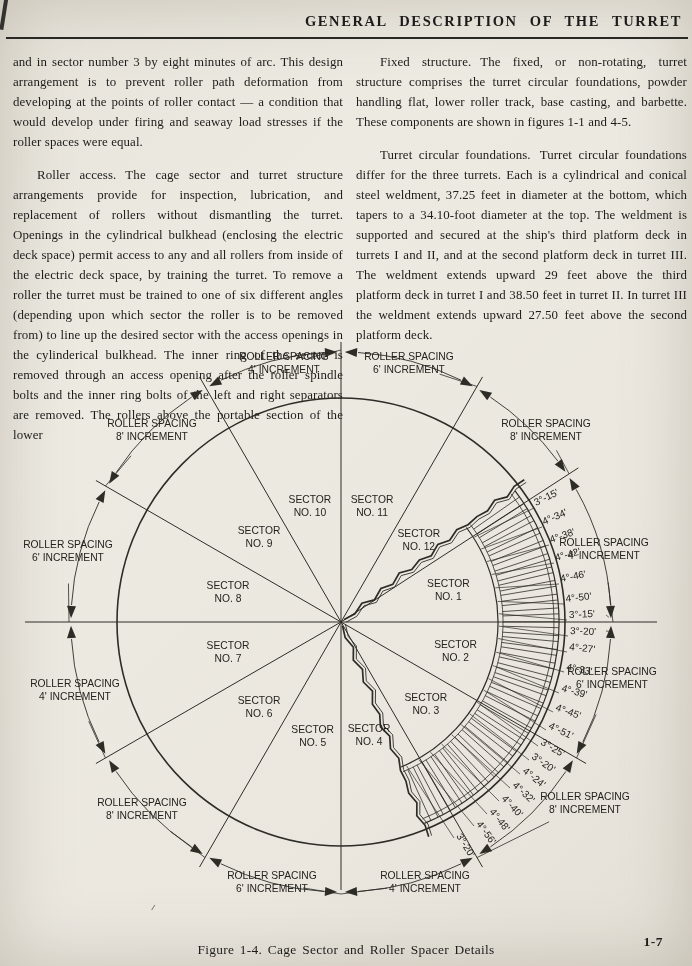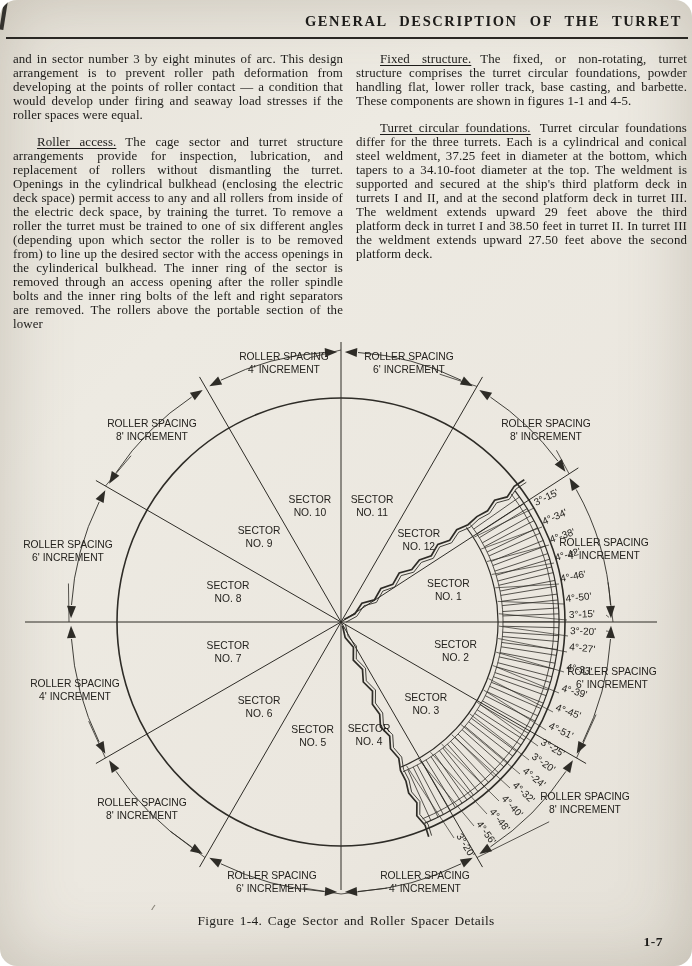--- a/index.html
+++ b/index.html
@@ -1,35 +1,35 @@
 <!DOCTYPE html>
 <html><head>
 <meta charset="utf-8">
 <style>
   html,body{margin:0;padding:0;}
   .page{
     position:relative; width:692px; height:966px; overflow:hidden;
     background:linear-gradient(135deg,#e7e3da 0%, #edeae2 30%, #ebe7df 70%, #e4e0d7 100%);
     box-shadow:inset 0 0 70px rgba(110,100,80,.28);
-    font-family:"Liberation Serif", serif; color:#1d1c1a;border-radius:17px;
+    font-family:"Liberation Serif", serif; color:#1d1c1a;
   }
   .hdr{
     position:absolute; top:13px; left:0; right:10px; text-align:right;
     font-size:14.5px; font-weight:bold; letter-spacing:1.6px; word-spacing:7px;
   }
   .hdr-rule{position:absolute; top:37px; left:6px; right:4px; height:2px; background:#2a2824;}
-  .col{position:absolute; top:52px; font-size:12.9px; line-height:14px;
+  .col{position:absolute; top:52px; font-size:12.9px; line-height:20px;
        text-align:justify; letter-spacing:.1px;}
   .col-l{left:13px; width:330px;}
   .col-r{left:356px; width:331px;}
   .col p{margin:0 0 13px 0;}
   .col p.ind{text-indent:24px;}
-  .lead{text-decoration:underline; text-underline-offset:2px; margin-right:9px;}
+  .lead{text-underline-offset:2px; margin-right:9px;}
   #fig{position:absolute; top:338px; left:0;}
-  .cap{position:absolute; top:913px; left:0; width:100%; text-align:center;
+  .cap{position:absolute; top:942px; left:0; width:100%; text-align:center;
        font-size:13.4px; letter-spacing:.3px; word-spacing:2px;}
   .pgnum{position:absolute; top:934px; right:29px; font-size:13.5px; font-weight:600; letter-spacing:.5px;}
   .corner-mark{position:absolute; top:-4px; left:2px; width:4px; height:34px;
        background:#34322e; transform:rotate(9deg);}
   svg text{font-family:"Liberation Sans", sans-serif; fill:#25231f;}
 </style>
 </head>
 <body>
 
 <div class="page">

